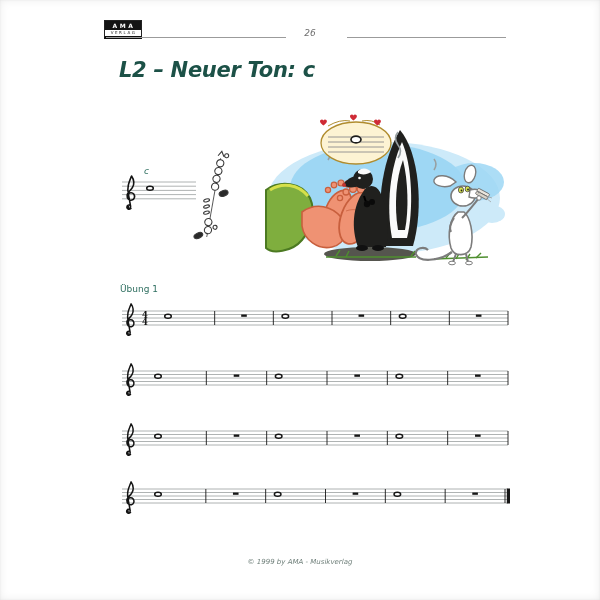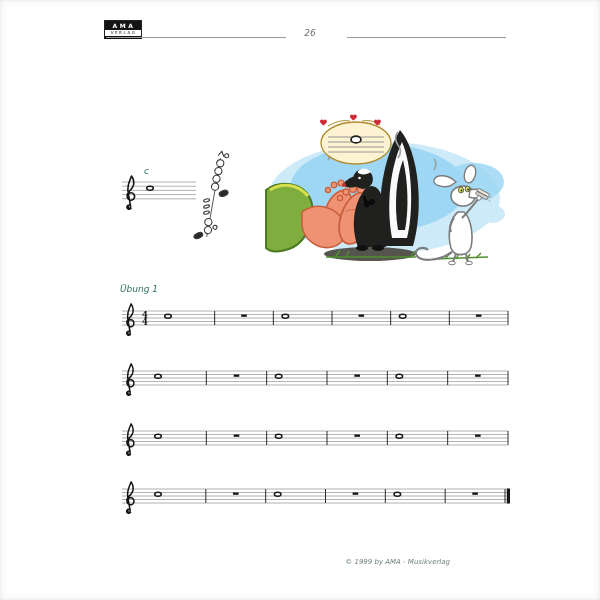--- a/index.html
+++ b/index.html
@@ -14,22 +14,22 @@
   .logo-top{background:#141414;color:#fff;font-size:6px;font-weight:bold;letter-spacing:2.5px;text-align:center;padding:1px 0 1px 2px;}
   .logo-bottom{font-size:4px;letter-spacing:1.6px;text-align:center;color:#222;padding:0 0 1px 1px;}
   .rule{height:1px;background:#9b9b9b;}
   .rule-left{left:106px;top:37px;width:180px;}
   .rule-right{left:347px;top:37px;width:159px;}
   .page-number{left:295px;top:28px;width:30px;text-align:center;font-size:9px;color:#6f6f6f;font-style:italic;}
   
   .title{left:119px;top:58px;font-size:21px;font-weight:bold;font-style:italic;color:var(--accent);letter-spacing:-0.3px;}
   .intro{left:120px;top:100px;font-size:9px;font-style:italic;color:var(--accent-light);}
   .note-label{left:144px;top:166px;font-size:9px;font-style:italic;color:var(--accent-light);}
-  .exercise-label{left:120px;top:284px;font-size:9px;font-style:italic;color:var(--accent-light);}
-  .footer{left:150px;top:558px;width:300px;text-align:right;font-size:7px;font-style:italic;color:#70807b;}
+  .exercise-label{left:120px;top:284px;font-size:9px;color:var(--accent-light);}
+  .footer{left:150px;top:558px;width:300px;text-align:center;font-size:7px;font-style:italic;color:#70807b;}
   svg.staff{position:absolute;overflow:visible;}
 </style>
 </head>
 <body>
 
 <svg width="0" height="0" style="position:absolute" aria-hidden="true">
   <defs>
     <symbol id="gclef" viewBox="0 0 26 60">
       <path d="M 12.5,55 C 9,58 5,55 6.5,51.5 C 8,48.5 12,49.5 12,52.5 C 12,54 11,55.2 9.5,55.5 M 12,52 L 8.6,33 C 6,22 9,15 13.5,4 C 17.5,10 18,16.5 15,22 C 12,27.5 7,29.5 6.5,34 C 6,39.5 10,43 14,42 C 18,41 19.5,36 17,32.5 C 14.5,29.5 10,30 8.6,33" fill="none" stroke="#141414" stroke-width="2.5" stroke-linecap="round" stroke-linejoin="round"></path>
       <circle cx="8" cy="52.8" r="1.9" fill="#141414"></circle>
@@ -40,20 +40,21 @@
 <div class="page">
 
   <div class="abs logo">
     <div class="logo-top">AMA</div>
     <div class="logo-bottom">VERLAG</div>
   </div>
   <div class="abs rule rule-left"></div>
   <div class="abs page-number">26</div>
   <div class="abs rule rule-right"></div>
 
+  <div class="abs title">L2 – Neuer Ton: c</div>
 
   <div class="abs note-label">c</div>
   <svg class="staff" id="example-staff" style="left:120px;top:170px" width="80" height="52">
       <line x1="2" x2="76" y1="12" y2="12" stroke="#9aa0a0" stroke-width="0.8"></line>
       <line x1="2" x2="76" y1="16.2" y2="16.2" stroke="#9aa0a0" stroke-width="0.8"></line>
       <line x1="2" x2="76" y1="20.4" y2="20.4" stroke="#9aa0a0" stroke-width="0.8"></line>
       <line x1="2" x2="76" y1="24.6" y2="24.6" stroke="#9aa0a0" stroke-width="0.8"></line>
       <line x1="2" x2="76" y1="28.8" y2="28.8" stroke="#9aa0a0" stroke-width="0.8"></line>
       <use href="#gclef" x="3" y="3.5" width="16.466666666666665" height="38"></use>
       <ellipse cx="30" cy="18.3" rx="3.3" ry="2" fill="#fff" stroke="#161616" stroke-width="1.5"></ellipse>

